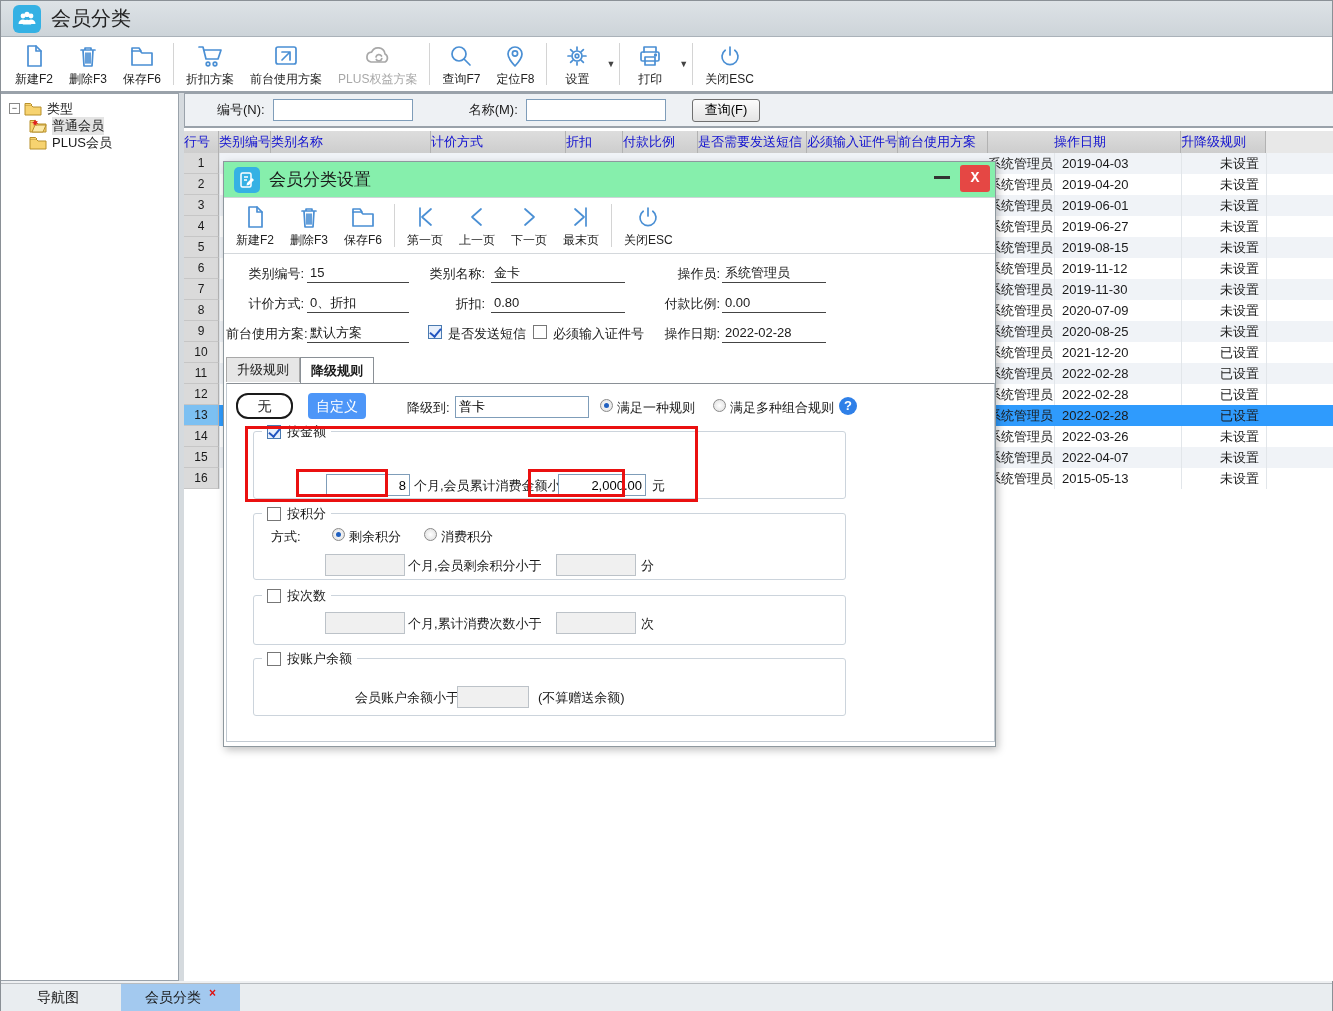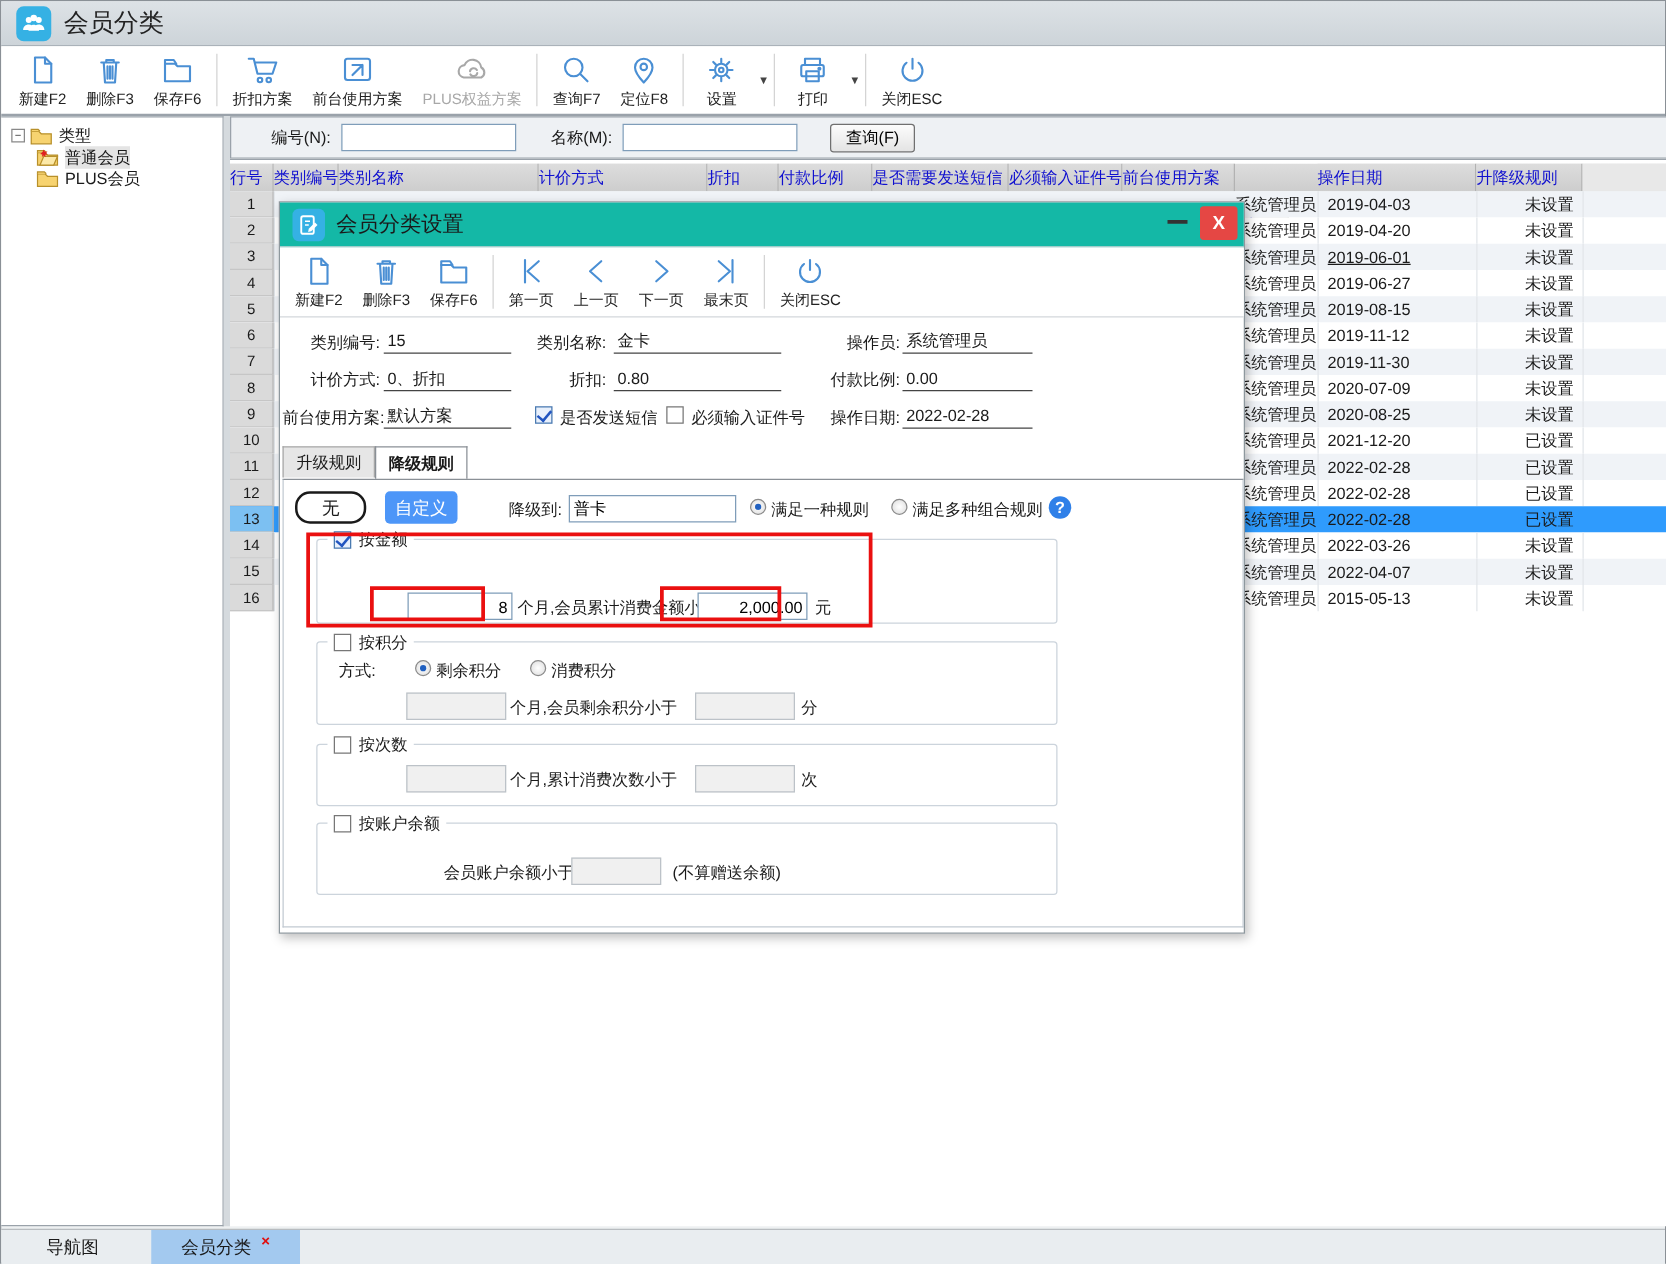--- a/index.html
+++ b/index.html
@@ -69,22 +69,22 @@
   
   .bottom-bar { position:absolute; left:0; top:982px; width:100%; height:29px; background:#e9edf0;
     border-top:1px solid #b8bcc0; display:flex; align-items:stretch; }
   .btab { display:flex; align-items:center; padding:0 24px; font-size:14px; }
   .btab.active { background:#a3c9ef; }
   .btab .x { color:#e01010; font-weight:bold; font-size:12px; margin-left:8px; transform:translateY(-5px); }
 
   
   .dialog { position:absolute; left:222px; top:160px; width:773px; height:586px; background:#fff;
     border:1px solid #8e989e; box-shadow:2px 3px 8px rgba(0,0,0,.25); z-index:10; }
-  .dlg-titlebar { position:absolute; left:0; top:0; width:100%; height:36px; background:#14b8a6;
-    border-bottom:1px solid #cfd4d8; display:flex; align-items:center; }
+  .dlg-titlebar { position:absolute; left:0; top:0; width:100%; height:36px; background:#86efac;
+    border-bottom:1px solid #cfd4d8; display:flex; align-items:center;font-family:Liberation Mono, monospace; }
   .dlg-icon { width:26px; height:26px; border-radius:5px; background:#35b1e4; margin-left:10px;
     display:flex; align-items:center; justify-content:center; }
   .dlg-title { margin-left:9px; font-size:17px; }
   .dlg-min { position:absolute; left:710px; top:14px; width:16px; border-bottom:3px solid #333; }
   .dlg-close { position:absolute; left:736px; top:3px; width:30px; height:27px; background:#e54744;
     border-radius:3px; color:#fff; font-weight:bold; font-size:15px; text-align:center; line-height:27px; }
   .dlg-toolbar { position:absolute; left:0; top:36px; width:100%; height:56px; background:#fff;
     border-bottom:1px solid #d4d8dc; display:flex; padding-left:4px; }
   .dlg-form { position:absolute; left:0; top:92px; width:100%; height:103px; }
   .frow { position:absolute; left:0; width:100%; height:22px; }
@@ -284,21 +284,21 @@
             <span class="tree-label">PLUS会员</span>
           </div>
         </div>
     </div>
   </div>
   <div class="splitter"></div>
 
   <div class="search-row">
     <label>编号(N):</label>
     <input type="text" style="margin-left: 8px;" value="">
-    <label style="margin-left:28px">名称(M):</label>
+    <label style="margin-left:56px">名称(M):</label>
     <input type="text" style="margin-left: 8px;" value="">
     <button class="btn-3d" style="margin-left:26px">查询(F)</button>
   </div>
 
   <div class="table-region">
     <div class="tbl-header" id="tbl-header">
         <div class="th" style="left: 0px; width: 35px;">行号</div>
         <div class="th" style="left: 35px; width: 52px;">类别编号</div>
         <div class="th" style="left: 87px; width: 160px;">类别名称</div>
         <div class="th" style="left: 247px; width: 135px;">计价方式</div>
@@ -329,21 +329,21 @@
           <div class="tcell" style="left: 878px; width: 119px;">2019-04-20</div>
           <div class="tcell" style="left: 997px; width: 78px; text-align: right;">未设置</div>
           <div class="vline" style="left: 35px;"></div>
           <div class="vline" style="left: 870px;"></div>
           <div class="vline" style="left: 997px;"></div>
           <div class="vline" style="left: 1082px;"></div>
         </div>
         <div class="trow alt">
           <div class="rownum">3</div>
           <div class="tcell" style="left: 804px; width: 66px;">系统管理员</div>
-          <div class="tcell" style="left: 878px; width: 119px; text-decoration: underline;">2019-06-01</div>
+          <div class="tcell" style="left: 878px; width: 119px;">2019-06-01</div>
           <div class="tcell" style="left: 997px; width: 78px; text-align: right;">未设置</div>
           <div class="vline" style="left: 35px;"></div>
           <div class="vline" style="left: 870px;"></div>
           <div class="vline" style="left: 997px;"></div>
           <div class="vline" style="left: 1082px;"></div>
         </div>
         <div class="trow">
           <div class="rownum">4</div>
           <div class="tcell" style="left: 804px; width: 66px;">系统管理员</div>
           <div class="tcell" style="left: 878px; width: 119px;">2019-06-27</div>

